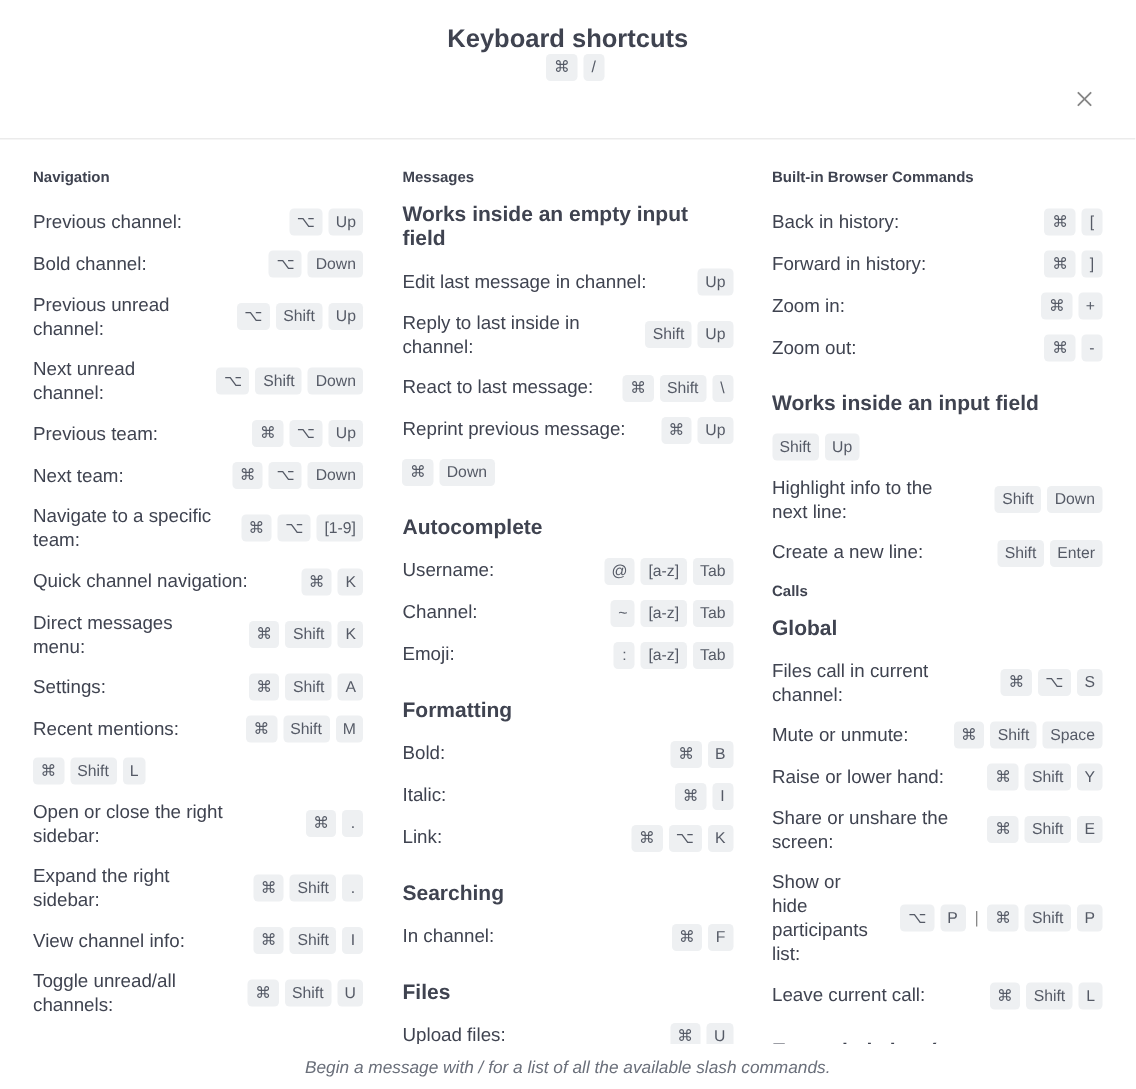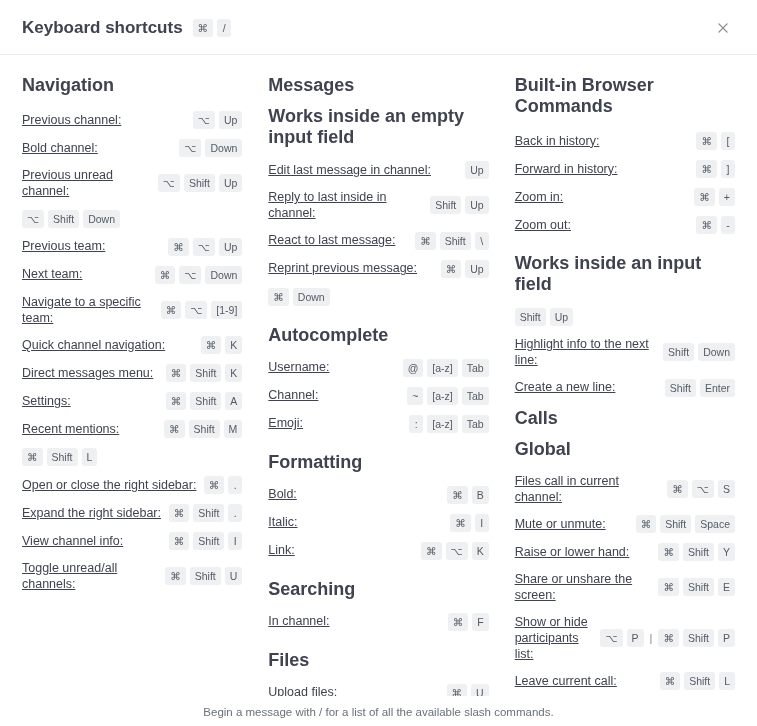--- a/index.html
+++ b/index.html
@@ -16,20 +16,21 @@
     width: 757px;
     height: 726px;
     display: flex;
     flex-direction: column;
   }
   .header {
     display: flex;
     align-items: center;
     padding: 16px 22px 14px 22px;
     border-bottom: 1px solid rgba(0,0,0,0.08);
+    flex-direction: column;
   }
   .header h1 {
     font-size: 17px;
     font-weight: 700;
     margin: 0;
     color: #3f4350;
   }
   .header-keys {
     margin-left: 10px;
     display: flex;
@@ -51,44 +52,43 @@
     display: flex;
     padding: 14px 22px 0 22px;
     gap: 26px;
     overflow: hidden;
   }
   .col {
     flex: 1;
     min-width: 0;
   }
   .col h2 {
-    font-size: 18px;
+    font-size: 10px;
     font-weight: 700;
     margin: 6px 0 10px 0;
     color: #3f4350;
   }
   .col h3 {
-    font-size: 18px;
+    font-size: 14px;
     font-weight: 700;
     margin: 14px 0 8px 0;
     color: #3f4350;
   }
   .col h3.first { margin-top: 6px; }
   .row {
     display: flex;
     align-items: center;
     padding: 5px 0;
     font-size: 12.5px;
     line-height: 1.3;
   }
   .label {
     flex: 1;
     color: #3f4350;
-    padding-right: 2px;
-    text-decoration: underline;
+    padding-right: 18px;
   }
   .keys {
     display: flex;
     align-items: center;
     gap: 4px;
     flex-shrink: 0;
   }
   .key {
     background: #eef0f2;
     color: #555a66;
@@ -103,20 +103,21 @@
   .sep {
     color: #888;
     font-size: 11px;
     padding: 0 2px;
   }
   .footer {
     text-align: center;
     font-size: 11.5px;
     color: #6a6f7a;
     padding: 10px 0 8px 0;
+    font-style: italic;
   }
 </style>
 </head>
 <body>
 
 <div class="modal">
   <div class="header">
     <h1>Keyboard shortcuts</h1>
     <span class="header-keys" id="title-keys">
         <span class="key">⌘</span>
@@ -148,20 +149,21 @@
         </div>
         <div class="row">
           <span class="label">Previous unread channel:</span>
           <span class="keys">
             <span class="key">⌥</span>
             <span class="key">Shift</span>
             <span class="key">Up</span>
           </span>
         </div>
         <div class="row">
+          <span class="label">Next unread channel:</span>
           <span class="keys">
             <span class="key">⌥</span>
             <span class="key">Shift</span>
             <span class="key">Down</span>
           </span>
         </div>
         <div class="row">
           <span class="label">Previous team:</span>
           <span class="keys">
             <span class="key">⌘</span>

